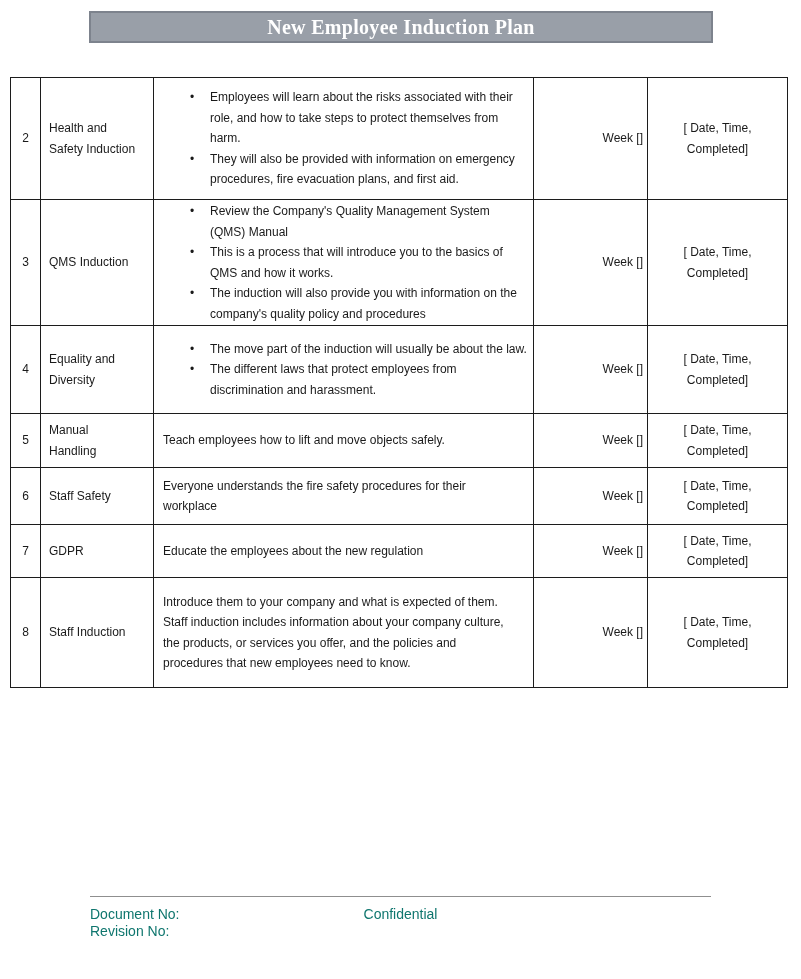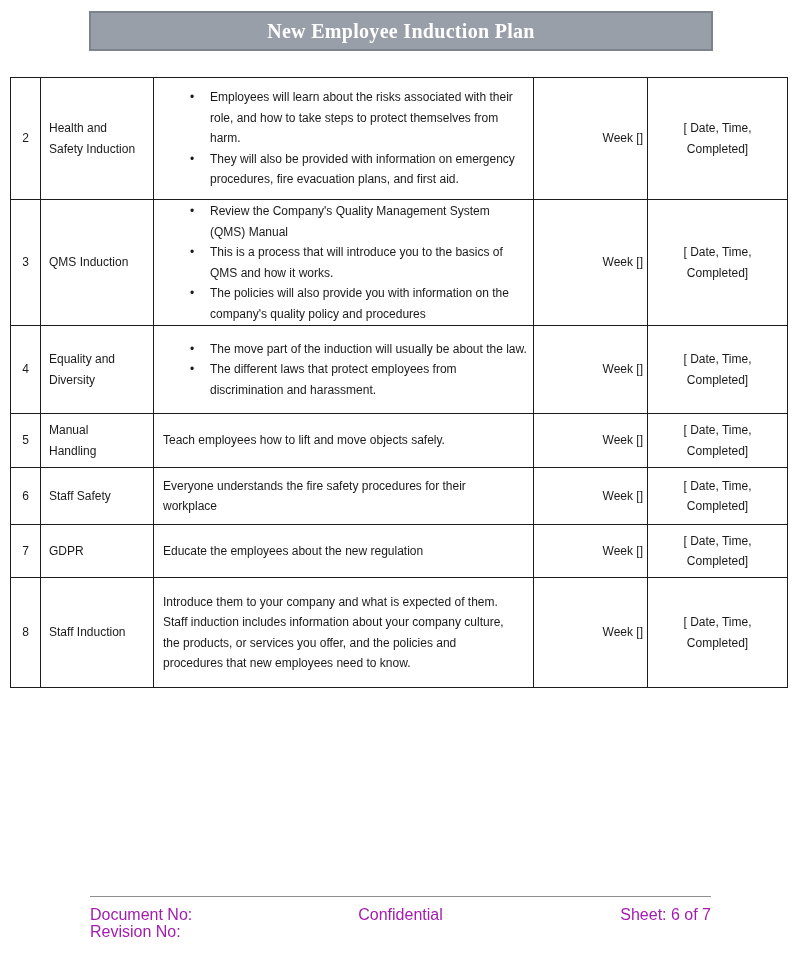--- a/index.html
+++ b/index.html
@@ -11,21 +11,21 @@
     background: #ffffff;
     overflow: hidden;
     font-family: "Liberation Sans", "DejaVu Sans", sans-serif;
     color: #1a1a1a;
   }
 
   
   .banner {
     position: absolute;
     left: 89px; top: 11px;
-    width: 624px; height: 40px;
+    width: 624px; height: 32px;
     background: #999fa8;
     border: 2px solid #7d838d;
     display: flex;
     align-items: center;
     justify-content: center;
   }
   .banner h1 {
     font-family: "Liberation Serif", "DejaVu Serif", serif;
     font-size: 20px;
     font-weight: bold;
@@ -76,22 +76,22 @@
 
   
   .footer-rule {
     position: absolute;
     left: 90px; top: 896px;
     width: 621px; height: 1px;
     background: #8f8f8f;
   }
   .footer-text {
     position: absolute;
-    font-size: 16px;
-    color: #a21caf;
+    font-size: 14px;
+    color: #0f766e;
     line-height: 15px;
   }
   .ft-doc-no    { left: 90px; top: 907px; }
   .ft-rev-no    { left: 90px; top: 924px; }
   .ft-center-1  { left: 90px; top: 907px; width: 621px; text-align: center; }
   .ft-center-2  { left: 90px; top: 940px; width: 621px; text-align: center; }
   .ft-sheet     { left: 90px; top: 907px; width: 621px; text-align: right; }
 </style>
 </head>
 <body>
@@ -138,21 +138,21 @@
             <div class="bullet-row">
               <span class="bullet-marker">•</span>
               <span class="bullet-text">Review the Company's Quality Management System (QMS) Manual</span>
             </div>
             <div class="bullet-row">
               <span class="bullet-marker">•</span>
               <span class="bullet-text">This is a process that will introduce you to the basics of QMS and how it works.</span>
             </div>
             <div class="bullet-row">
               <span class="bullet-marker">•</span>
-              <span class="bullet-text">The policies will also provide you with information on the company's quality policy and procedures</span>
+              <span class="bullet-text">The induction will also provide you with information on the company's quality policy and procedures</span>
             </div>
           </td>
           <td class="week">Week []</td>
           <td class="date">[ Date, Time, Completed]</td>
         </tr>
         <tr>
           <td class="num">4</td>
           <td class="title">
             <div class="title-inner">Equality and Diversity</div>
           </td>
@@ -213,15 +213,14 @@
           <td class="week">Week []</td>
           <td class="date">[ Date, Time, Completed]</td>
         </tr>
       </tbody>
   </table>
 
   <div class="footer-rule"></div>
   <div class="footer-text ft-doc-no">Document No:</div>
   <div class="footer-text ft-rev-no">Revision No:</div>
   <div class="footer-text ft-center-1">Confidential</div>
-  <div class="footer-text ft-sheet">Sheet: 6 of 7</div>
 
 </div>
 
 </body></html>

